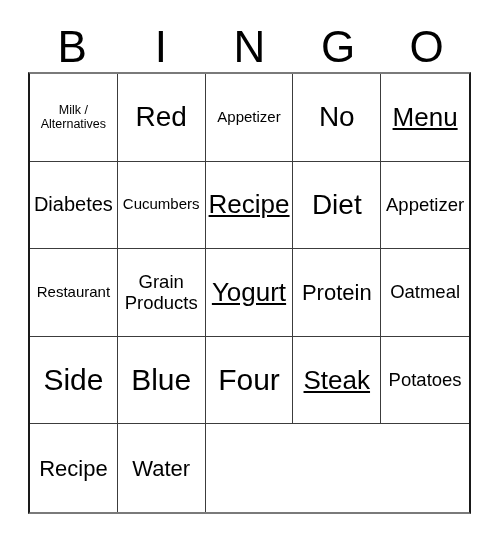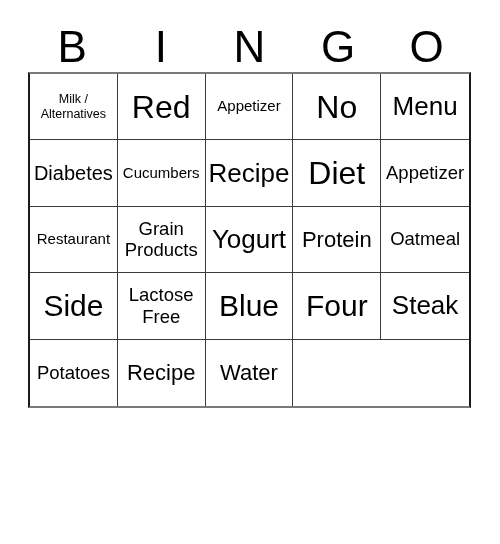--- a/index.html
+++ b/index.html
@@ -43,21 +43,21 @@
     color: #000000;
     user-select: none;
   }
 
   
   .grid {
     position: absolute;
     left: 28px;
     top: 72px;
     width: 443px;
-    height: 336px;
+    height: 442px;
     box-sizing: border-box;
     border-top: 2px solid #7a7a7a;
     border-left: 2px solid #1a1a1a;
     border-right: 2px solid #1a1a1a;
     border-bottom: 2px solid #7a7a7a;
     background: #ffffff;
     display: grid;
     grid-template-columns: repeat(5, 1fr);
     grid-template-rows: repeat(5, 1fr);
   }
@@ -86,23 +86,23 @@
     color: #000000;
     white-space: pre-line;
     word-break: normal;
   }
 
   
   .sz-xs .cell-text { font-size: 12.5px; line-height: 1.18; }
   .sz-s  .cell-text { font-size: 15px;   line-height: 1.12; }
   .sz-m  .cell-text { font-size: 18.5px; line-height: 1.1; }
   .sz-l  .cell-text { font-size: 22px;   line-height: 1.06; }
-  .sz-xl .cell-text { font-size: 26px;   line-height: 1.04; }
+  .sz-xl .cell-text { font-size: 26px;   line-height: 1.04; text-decoration: underline; }
   .sz-2x .cell-text { font-size: 30px;   line-height: 1.02; }
-  .sz-3x .cell-text { font-size: 32px;   line-height: 1.0; }
+  .sz-3x .cell-text { font-size: 28px;   line-height: 1.0; }
 
   
   .two-line .cell-text { line-height: 1.16; }
 </style>
 </head>
 <body>
 
 <div class="card">
 
   <div class="header">
@@ -157,24 +157,20 @@
       </div>
       <div class="cell sz-l">
         <span class="cell-text">Protein</span>
       </div>
       <div class="cell sz-m">
         <span class="cell-text">Oatmeal</span>
       </div>
       <div class="cell sz-2x">
         <span class="cell-text">Side</span>
       </div>
-      <div class="cell sz-m two-line">
-        <span class="cell-text">Lactose
-Free</span>
-      </div>
       <div class="cell sz-2x">
         <span class="cell-text">Blue</span>
       </div>
       <div class="cell sz-2x">
         <span class="cell-text">Four</span>
       </div>
       <div class="cell sz-xl">
         <span class="cell-text">Steak</span>
       </div>
       <div class="cell sz-m">

